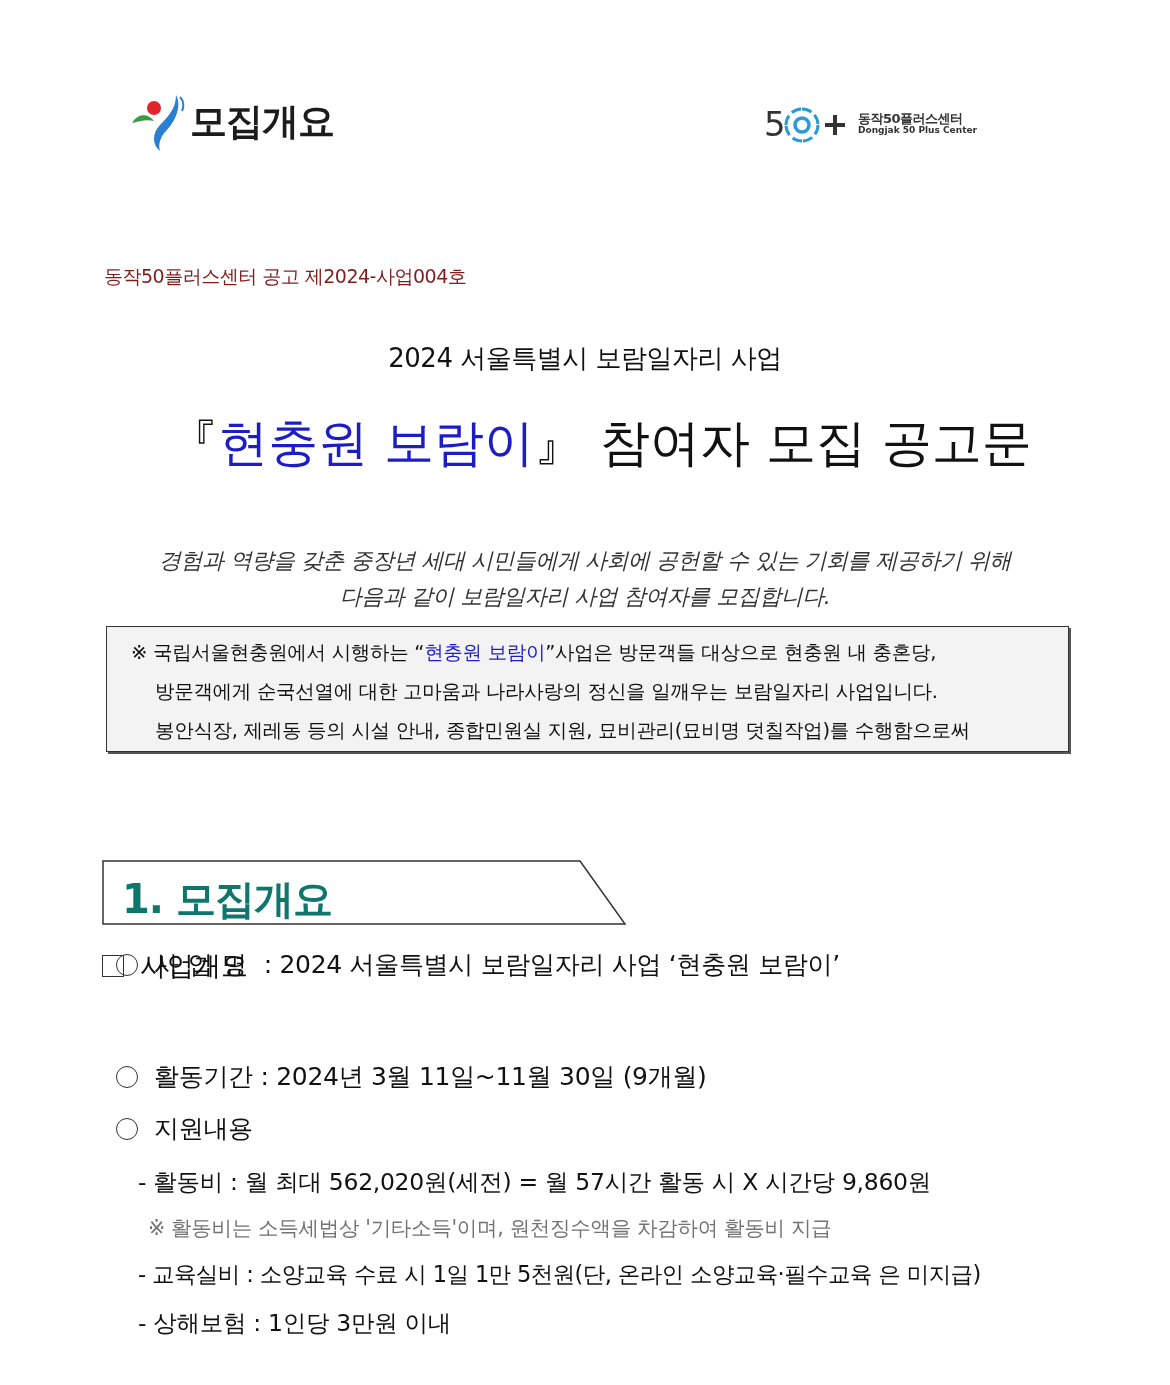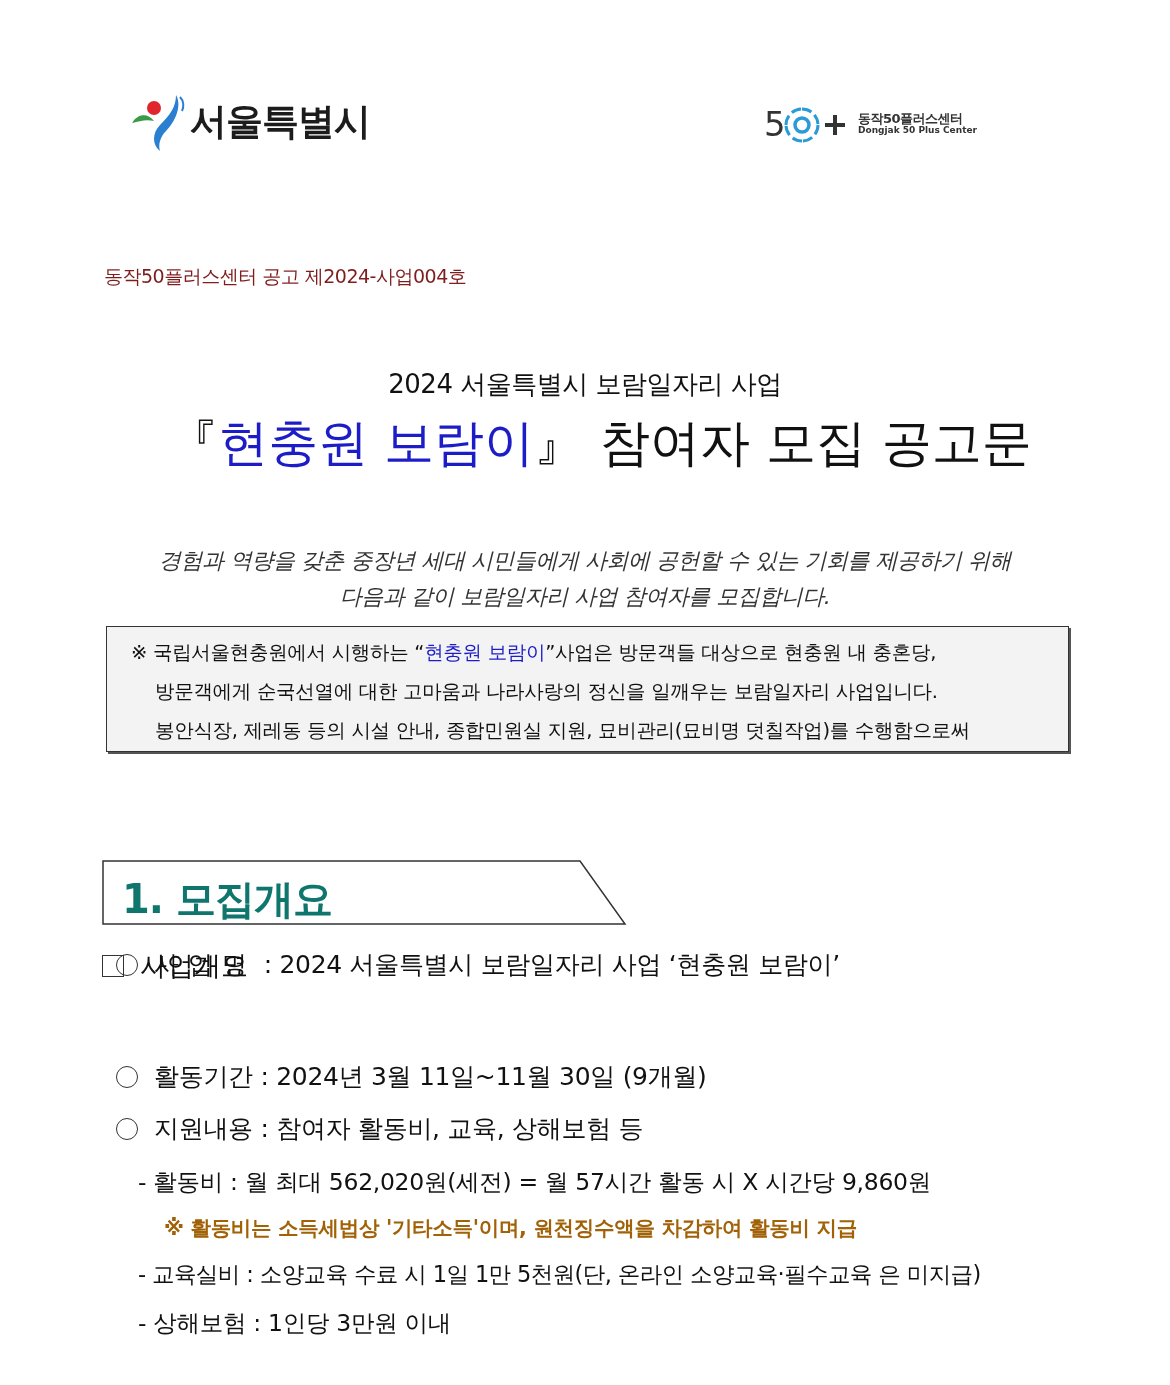--- a/index.html
+++ b/index.html
@@ -16,21 +16,21 @@
   .seoul-text { font-size: 37px; font-weight: bold; color: #1c1c1c; margin-left: 2px; letter-spacing: -1px; }
 
   .center-logo { left: 764px; top: 104px; display: flex; align-items: center; }
   .center-logo svg { width: 84px; height: 40px; }
   .center-text { margin-left: 10px; line-height: 1.1; }
   .center-ko { font-size: 13px; font-weight: bold; color: #333; letter-spacing: -0.5px; }
   .center-en { font-size: 9px; font-weight: bold; color: #333; }
 
   .notice-no { left: 104px; top: 264px; font-size: 19px; color: #7f1d1d; letter-spacing: -0.5px; }
 
-  .subtitle { left: 0; width: 1170px; top: 367px; text-align: center; font-size: 26px; color: #111; letter-spacing: -0.5px; }
+  .subtitle { left: 0; width: 1170px; top: 341px; text-align: center; font-size: 26px; color: #111; letter-spacing: -0.5px; }
   .main-title { left: 0; width: 1200px; top: 410px; text-align: center; font-size: 50px; color: #111; letter-spacing: 0px; white-space: nowrap; }
   .main-title .blue { color: #1d1dc8; }
 
   .intro { left: 0; width: 1170px; top: 543px; text-align: center; font-size: 22px; font-style: italic; color: #333; line-height: 36px; letter-spacing: -0.5px; }
 
   .infobox {
     left: 106px; top: 626px; width: 963px; height: 126px;
     background: #f3f3f3; border: 1px solid #333;
     box-shadow: 2px 2px 0 #555;
     box-sizing: border-box; padding: 6px 0 12px 24px;
@@ -50,33 +50,33 @@
   .circle { width: 20px; height: 20px; border: 1.5px solid #333; border-radius: 50%; margin-right: 16px; display: inline-block; }
   .row1 { top: 948px; }
   .row2 { top: 1060px; }
   .row3 { top: 1112px; }
   .label-spaced { letter-spacing: 9px; }
 
   .dash-row { left: 138px; font-size: 23.5px; color: #111; white-space: nowrap; letter-spacing: -0.3px; }
   .d1 { top: 1166px; }
   .d3 { top: 1259px; font-size: 22.5px; letter-spacing: -0.6px; }
   .d4 { top: 1307px; }
-  .warn { left: 164px; top: 1214px; font-size: 20.5px; font-weight: bold; color: #a16207; white-space: nowrap; letter-spacing: -0.3px; }
+  .warn { left: 148px; top: 1214px; font-size: 20.5px; font-weight: normal; color: #737373; white-space: nowrap; letter-spacing: -0.3px; }
 </style>
 </head>
 <body>
 
 <div class="abs seoul-logo">
   <svg viewBox="0 0 58 62">
     <ellipse cx="24" cy="17" rx="7" ry="7" fill="#e0252c"></ellipse>
     <path d="M2 32 C8 22, 18 22, 24 30 C16 28, 10 30, 2 32 Z" fill="#3a9a45"></path>
     <path d="M46 4 C52 14, 46 30, 36 40 C30 46, 28 54, 30 60 C22 54, 22 42, 30 34 C40 24, 46 16, 46 4 Z" fill="#2a7fd0"></path>
     <path d="M50 6 C54 10, 54 16, 52 20" stroke="#2a7fd0" stroke-width="2" fill="none"></path>
   </svg>
-  <span class="seoul-text">서울특별시</span>
+  <span class="seoul-text">모집개요</span>
 </div>
 
 <div class="abs center-logo">
   <svg viewBox="0 0 84 40">
     <text x="0" y="32" font-family="DejaVu Sans, sans-serif" font-size="34" fill="#333">5</text>
     <circle cx="38" cy="21" r="7" fill="none" stroke="#2a9bd8" stroke-width="3.5"></circle>
     <path d="M38 5 A16 16 0 0 1 54 21" fill="none" stroke="#2a9bd8" stroke-width="3" stroke-dasharray="10 4"></path>
     <path d="M54 21 A16 16 0 0 1 38 37" fill="none" stroke="#2a9bd8" stroke-width="3" stroke-dasharray="10 4"></path>
     <path d="M38 37 A16 16 0 0 1 22 21" fill="none" stroke="#2a9bd8" stroke-width="3" stroke-dasharray="10 4"></path>
     <path d="M22 21 A16 16 0 0 1 38 5" fill="none" stroke="#2a9bd8" stroke-width="3" stroke-dasharray="10 4"></path>
@@ -125,19 +125,18 @@
   <span style="white-space:pre"> : 2024 서울특별시 보람일자리 사업 ‘현충원 보람이’</span>
 </div>
 <div class="abs bullet-row row2">
   <span class="circle"></span>
   <span>활동기간</span>
   <span style="white-space:pre"> : 2024년 3월 11일~11월 30일 (9개월)</span>
 </div>
 <div class="abs bullet-row row3">
   <span class="circle"></span>
   <span>지원내용</span>
-  <span style="white-space:pre"> : 참여자 활동비, 교육, 상해보험 등</span>
 </div>
 
 <div class="abs dash-row d1">- 활동비 : 월 최대 562,020원(세전) = 월 57시간 활동 시 X 시간당 9,860원</div>
 <div class="abs warn">※ 활동비는 소득세법상 '기타소득'이며, 원천징수액을 차감하여 활동비 지급</div>
 <div class="abs dash-row d3">- 교육실비 : 소양교육 수료 시 1일 1만 5천원(단, 온라인 소양교육·필수교육 은 미지급)</div>
 <div class="abs dash-row d4">- 상해보험 : 1인당 3만원 이내</div>
 
 </body></html>

